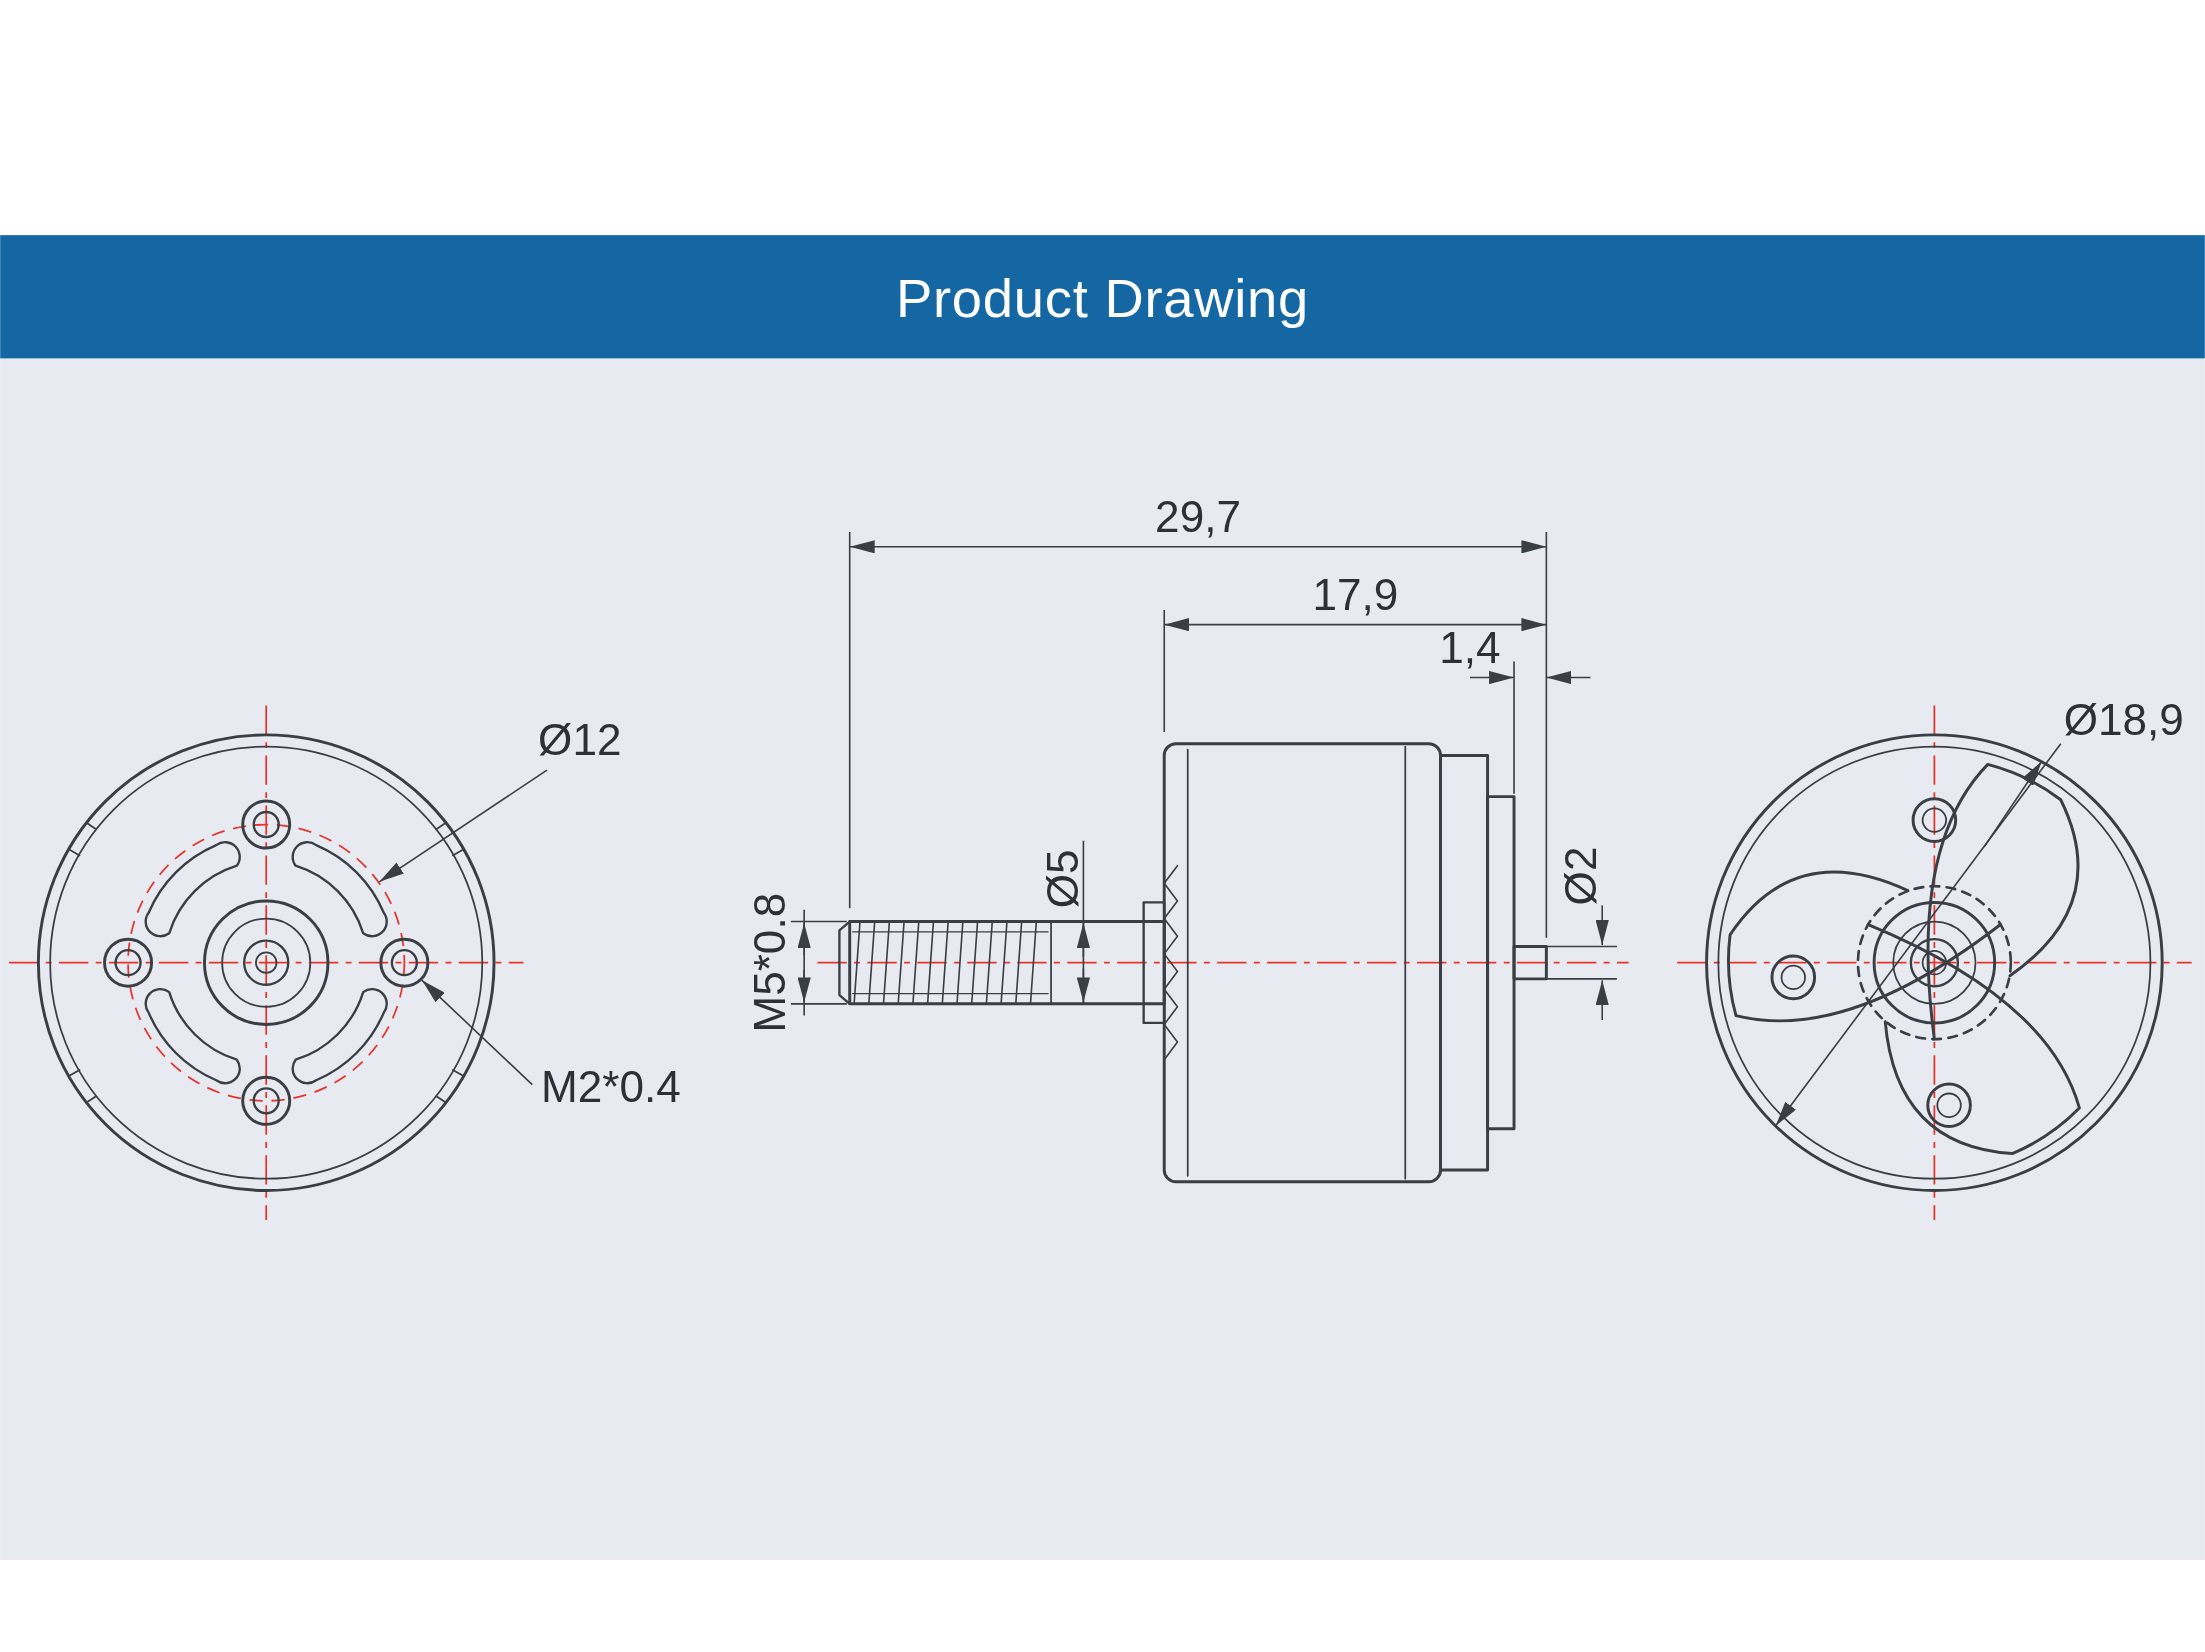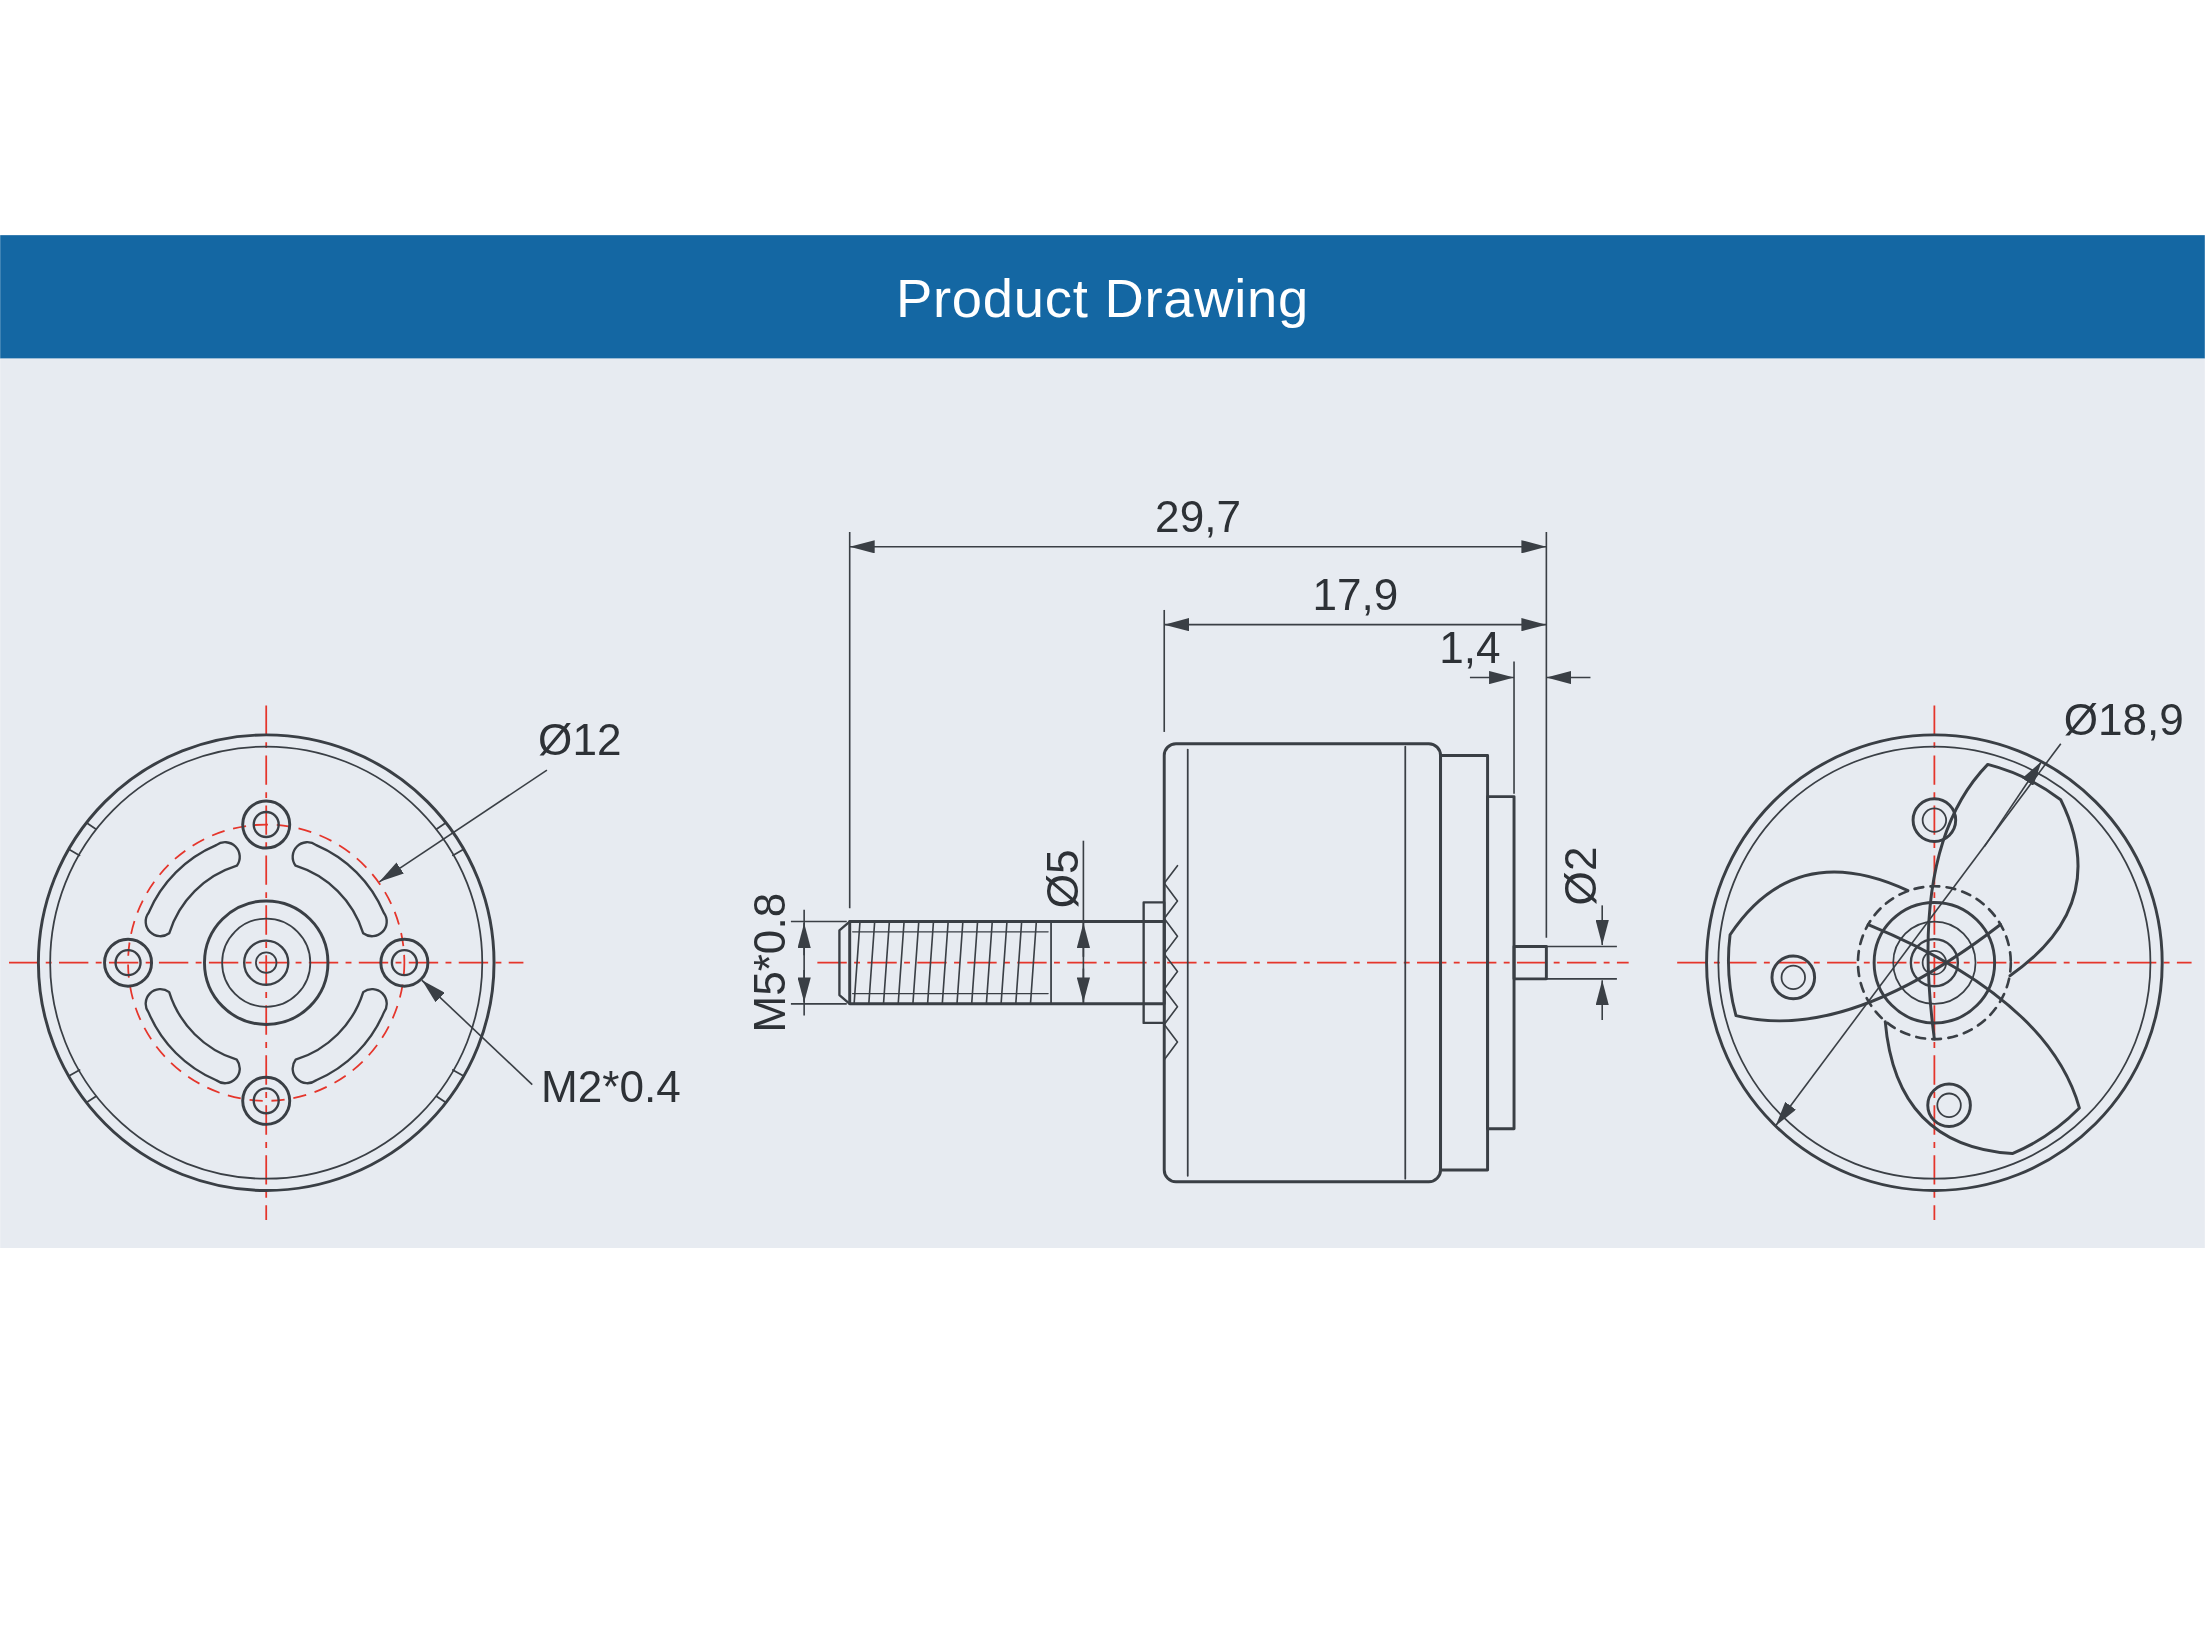--- a/index.html
+++ b/index.html
@@ -1,16 +1,16 @@
 <!DOCTYPE html>
 <html style="--page-bg: #ffffff; --header-bg: #1467a3; --panel-bg: #e7ebf1; --line: #3a3f45; --centerline: #e5352b; --dim-text: #2d3136; --title-text: #ffffff;font-size:11.8px"><head>
 <meta charset="utf-8">
 <style>
   html,body{margin:0;padding:0;background:var(--page-bg,#ffffff);}
-  .stage{width:2205px;height:1248px;overflow:hidden;}
+  .stage{width:2205px;height:1560px;overflow:hidden;}
   svg{display:block;}
   .band{fill:var(--header-bg,#1467a3);}
   .panel{fill:var(--panel-bg,#e7ebf1);}
   .title{font-family:"Liberation Sans",sans-serif;font-size:37px;letter-spacing:.5px;fill:var(--title-text,#ffffff);}
   .dimtext{font-family:"Liberation Sans",sans-serif;font-size:30px;fill:var(--dim-text,#2d3136);}
   .ol{fill:none;stroke:var(--line,#3a3f45);stroke-width:2;stroke-linecap:round;stroke-linejoin:round;}
   .t09{stroke-width:.9}.t11{stroke-width:1.1}.t12{stroke-width:1.2}.t16{stroke-width:1.6}
   .dim{fill:none;stroke:var(--line,#3a3f45);stroke-width:1.1;}
   .red{fill:none;stroke:var(--centerline,#e5352b);stroke-width:1.2;stroke-dasharray:20 5 4 5;}
   .redc{fill:none;stroke:var(--centerline,#e5352b);stroke-width:1.2;stroke-dasharray:9 6;}

